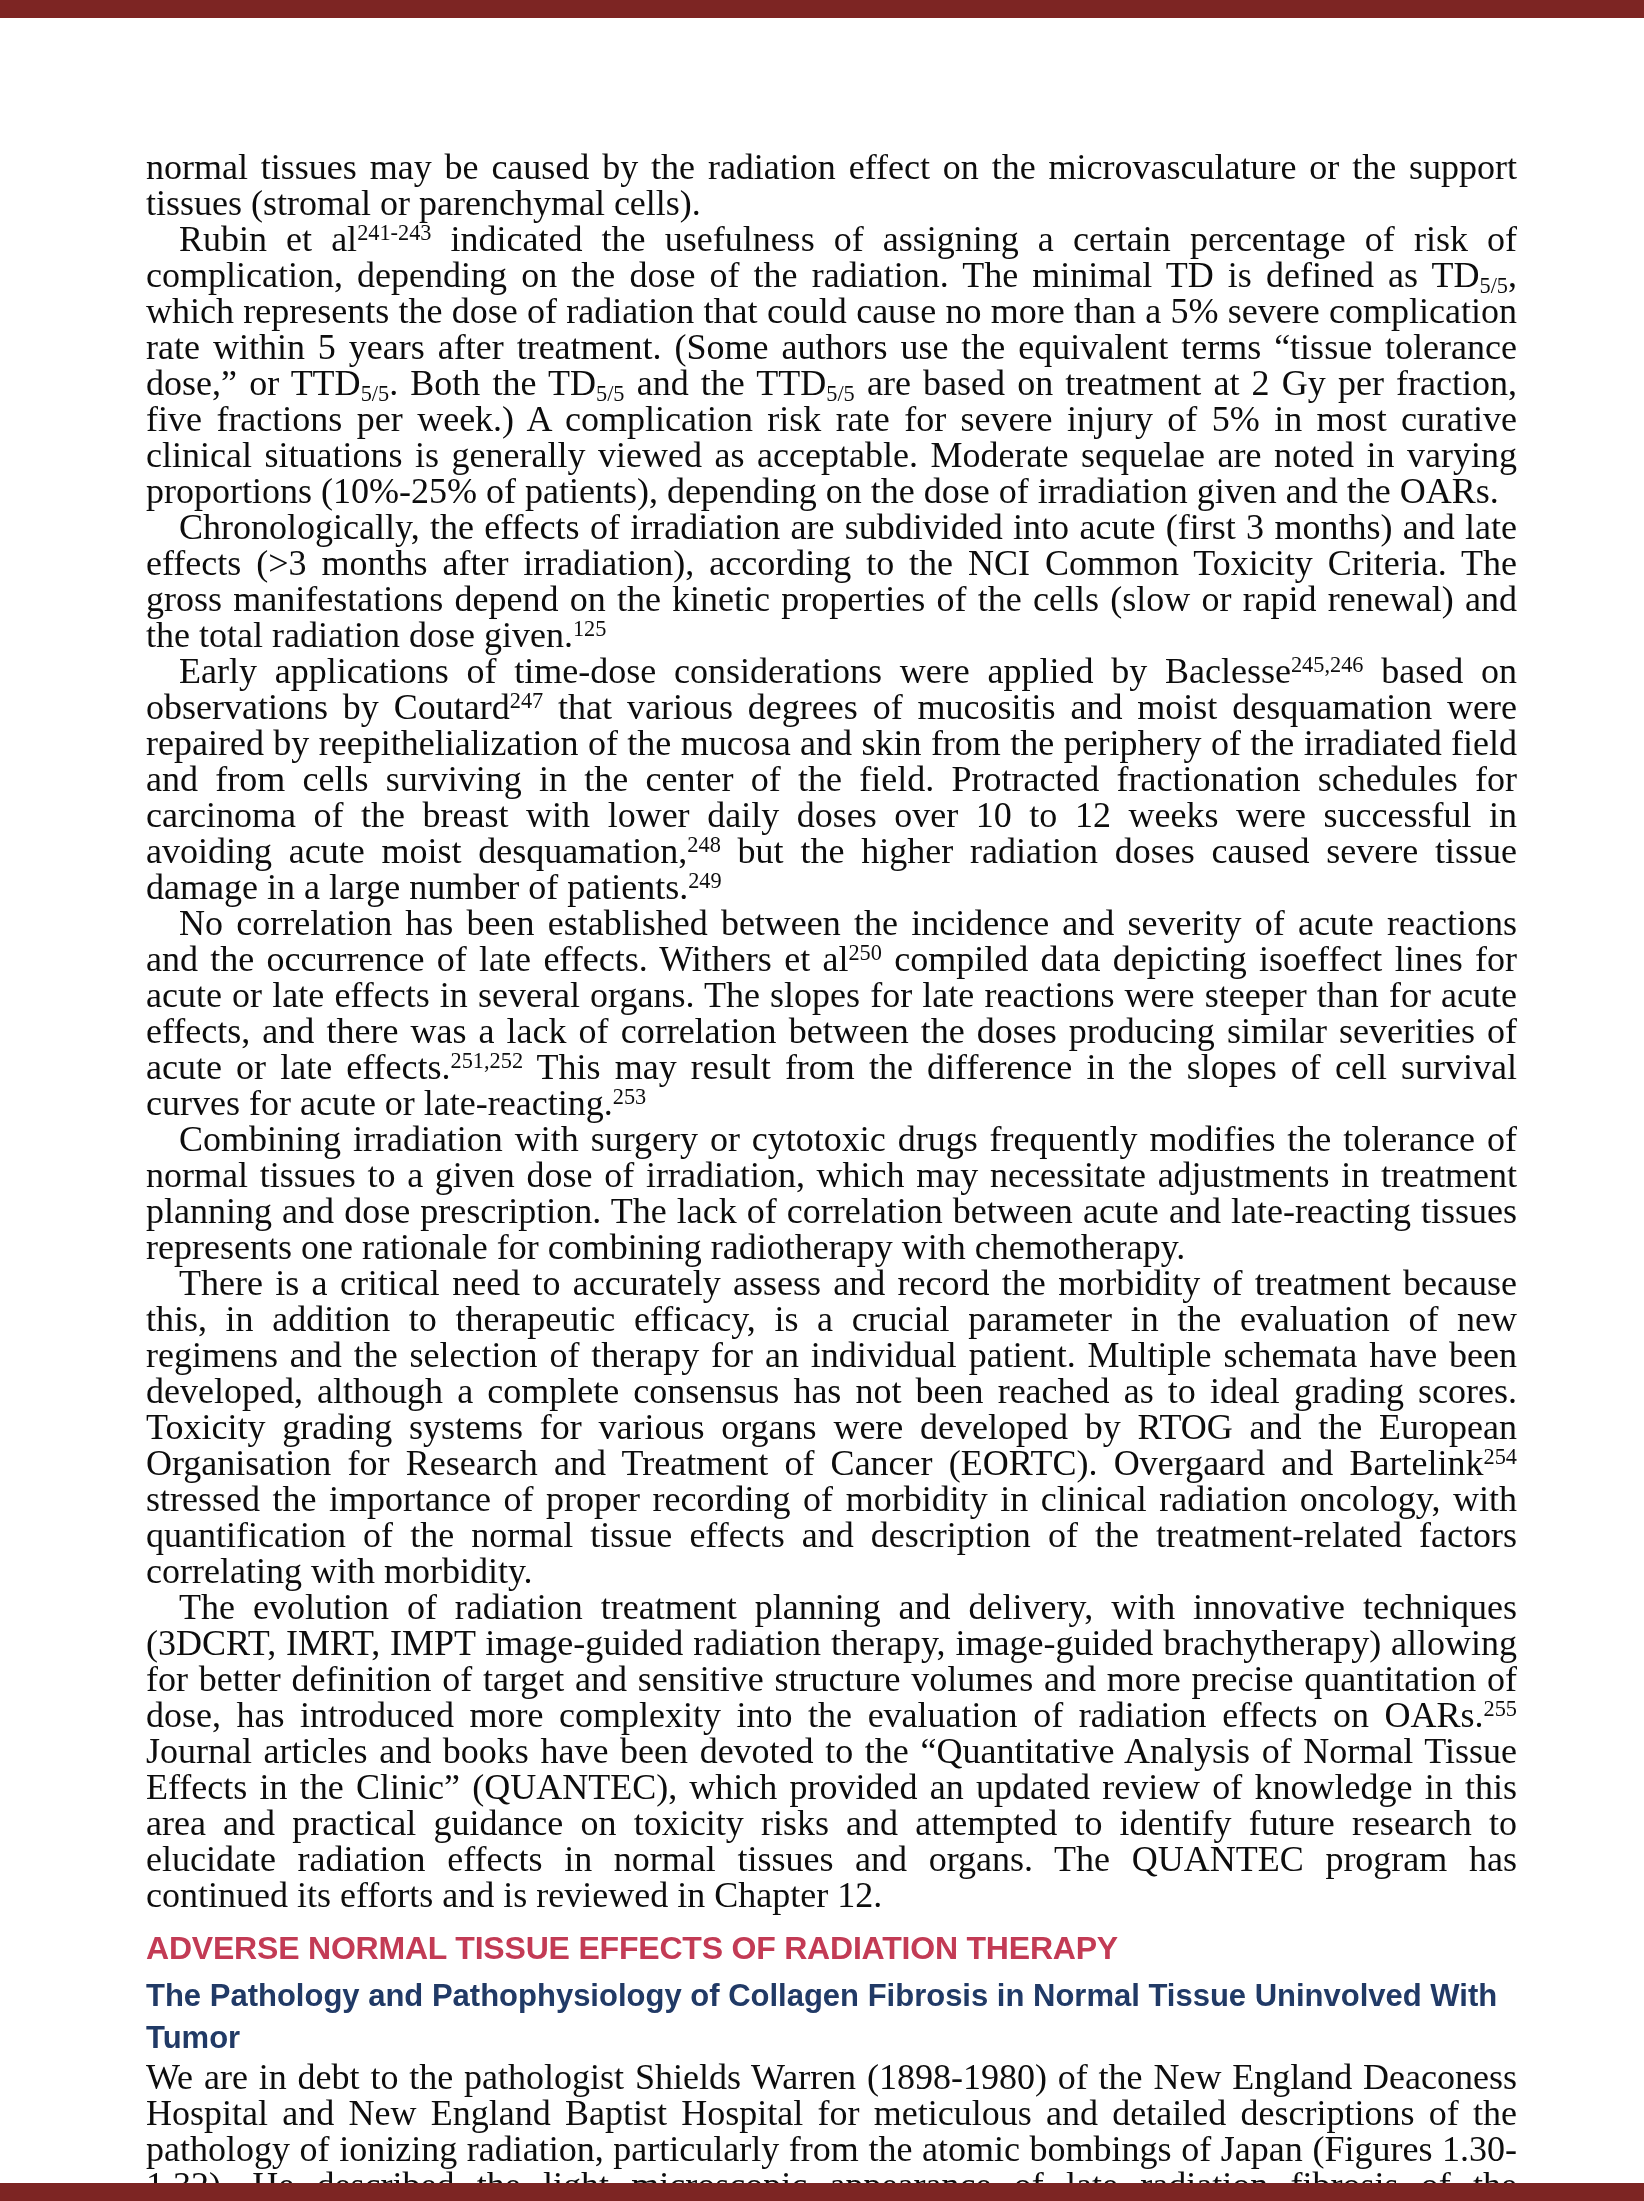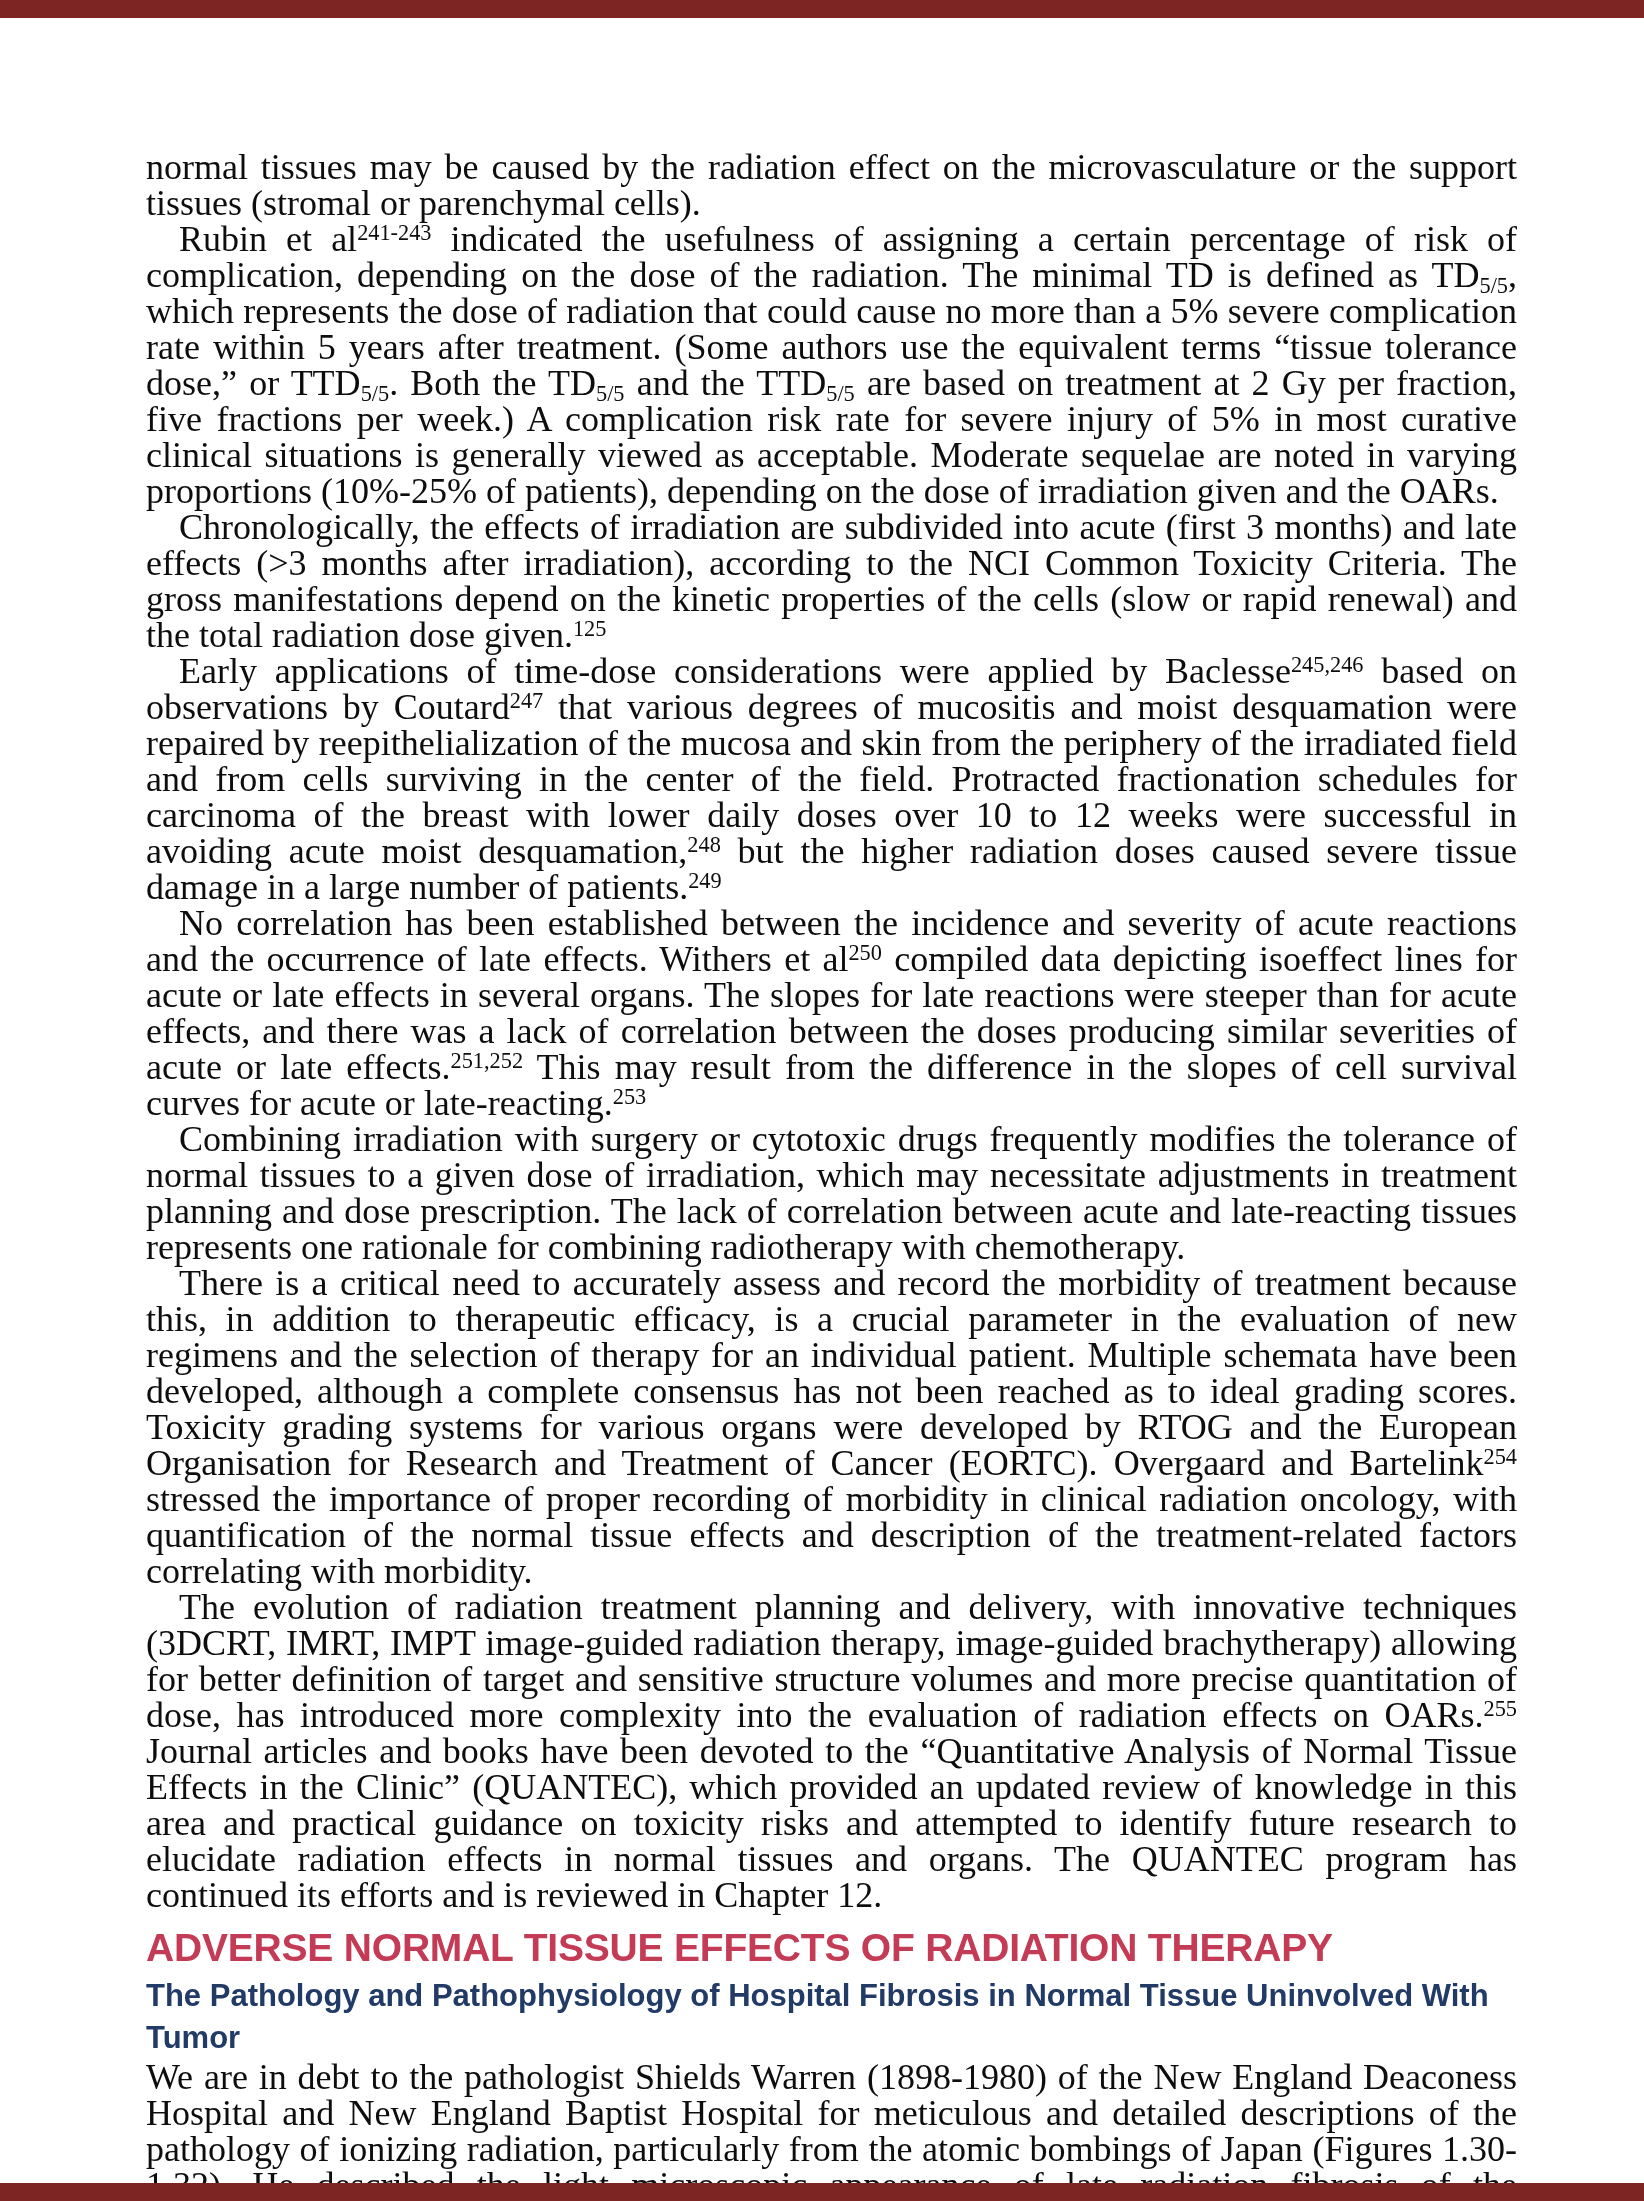--- a/index.html
+++ b/index.html
@@ -45,21 +45,21 @@
     font-size: 0.62em;
     line-height: 0;
     position: relative;
     top: 0.28em;
     vertical-align: baseline;
   }
   h1.sec {
     margin: 14.6px 0 0 0;
     font-family: "Liberation Sans", "DejaVu Sans", sans-serif;
     font-weight: 700;
-    font-size: 39px;
+    font-size: 32px;
     line-height: 40px;
     letter-spacing: -0.2px;
     color: var(--red-heading, #c33b55);
   }
   h2.subsec {
     margin: 7.3px 0 0 0;
     font-family: "Liberation Sans", "DejaVu Sans", sans-serif;
     font-weight: 700;
     font-size: 31px;
     line-height: 42px;
@@ -74,18 +74,18 @@
 <div class="content" id="content-host">
     <p class="body">normal tissues may be caused by the radiation effect on the microvasculature or the support tissues (stromal or parenchymal cells).</p>
     <p class="body indent">Rubin et al<sup class="ref">241-243</sup> indicated the usefulness of assigning a certain percentage of risk of complication, depending on the dose of the radiation. The minimal TD is defined as TD<sub class="dose">5/5</sub>, which represents the dose of radiation that could cause no more than a 5% severe complication rate within 5 years after treatment. (Some authors use the equivalent terms “tissue tolerance dose,” or TTD<sub class="dose">5/5</sub>. Both the TD<sub class="dose">5/5</sub> and the TTD<sub class="dose">5/5</sub> are based on treatment at 2 Gy per fraction, five fractions per week.) A complication risk rate for severe injury of 5% in most curative clinical situations is generally viewed as acceptable. Moderate sequelae are noted in varying proportions (10%-25% of patients), depending on the dose of irradiation given and the OARs.</p>
     <p class="body indent">Chronologically, the effects of irradiation are subdivided into acute (first 3 months) and late effects (&gt;3 months after irradiation), according to the NCI Common Toxicity Criteria. The gross manifestations depend on the kinetic properties of the cells (slow or rapid renewal) and the total radiation dose given.<sup class="ref">125</sup></p>
     <p class="body indent">Early applications of time-dose considerations were applied by Baclesse<sup class="ref">245,246</sup> based on observations by Coutard<sup class="ref">247</sup> that various degrees of mucositis and moist desquamation were repaired by reepithelialization of the mucosa and skin from the periphery of the irradiated field and from cells surviving in the center of the field. Protracted fractionation schedules for carcinoma of the breast with lower daily doses over 10 to 12 weeks were successful in avoiding acute moist desquamation,<sup class="ref">248</sup> but the higher radiation doses caused severe tissue damage in a large number of patients.<sup class="ref">249</sup></p>
     <p class="body indent">No correlation has been established between the incidence and severity of acute reactions and the occurrence of late effects. Withers et al<sup class="ref">250</sup> compiled data depicting isoeffect lines for acute or late effects in several organs. The slopes for late reactions were steeper than for acute effects, and there was a lack of correlation between the doses producing similar severities of acute or late effects.<sup class="ref">251,252</sup> This may result from the difference in the slopes of cell survival curves for acute or late-reacting.<sup class="ref">253</sup></p>
     <p class="body indent">Combining irradiation with surgery or cytotoxic drugs frequently modifies the tolerance of normal tissues to a given dose of irradiation, which may necessitate adjustments in treatment planning and dose prescription. The lack of correlation between acute and late-reacting tissues represents one rationale for combining radiotherapy with chemotherapy.</p>
     <p class="body indent">There is a critical need to accurately assess and record the morbidity of treatment because this, in addition to therapeutic efficacy, is a crucial parameter in the evaluation of new regimens and the selection of therapy for an individual patient. Multiple schemata have been developed, although a complete consensus has not been reached as to ideal grading scores. Toxicity grading systems for various organs were developed by RTOG and the European Organisation for Research and Treatment of Cancer (EORTC). Overgaard and Bartelink<sup class="ref">254</sup> stressed the importance of proper recording of morbidity in clinical radiation oncology, with quantification of the normal tissue effects and description of the treatment-related factors correlating with morbidity.</p>
     <p class="body indent">The evolution of radiation treatment planning and delivery, with innovative techniques (3DCRT, IMRT, IMPT image-guided radiation therapy, image-guided brachytherapy) allowing for better definition of target and sensitive structure volumes and more precise quantitation of dose, has introduced more complexity into the evaluation of radiation effects on OARs.<sup class="ref">255</sup> Journal articles and books have been devoted to the “Quantitative Analysis of Normal Tissue Effects in the Clinic” (QUANTEC), which provided an updated review of knowledge in this area and practical guidance on toxicity risks and attempted to identify future research to elucidate radiation effects in normal tissues and organs. The QUANTEC program has continued its efforts and is reviewed in Chapter 12.</p>
     <h1 class="sec">ADVERSE NORMAL TISSUE EFFECTS OF RADIATION THERAPY</h1>
-    <h2 class="subsec">The Pathology and Pathophysiology of Hospital Fibrosis in Normal Tissue Uninvolved With Tumor</h2>
+    <h2 class="subsec">The Pathology and Pathophysiology of Collagen Fibrosis in Normal Tissue Uninvolved With Tumor</h2>
     <p class="body">We are in debt to the pathologist Shields Warren (1898-1980) of the New England Deaconess Hospital and New England Baptist Hospital for meticulous and detailed descriptions of the pathology of ionizing radiation, particularly from the atomic bombings of Japan (Figures 1.30-1.32). He described the light microscopic appearance of late radiation fibrosis of the subcutaneous tissues. In heavily irradiated tissues the fibrocytes become functionally and structurally abnormal. The elastic tissue may increase while losing its fine lamellar arrangements. Sometimes irradiated elastic tissue degenerates. Collagen increases “and loses its fibrillar structure, becoming hyalinized.” With high doses of radiation “necrosis of collagen will occur. A number of fibrocytes become large and irregular with giant and distorted nuclei resembling those seen in tumor giant cells, although not in themselves neoplastic.”<sup class="ref">256</sup></p>
   </div>
 
 <div class="page-bar bottom"></div>
 
 
 </body></html>

